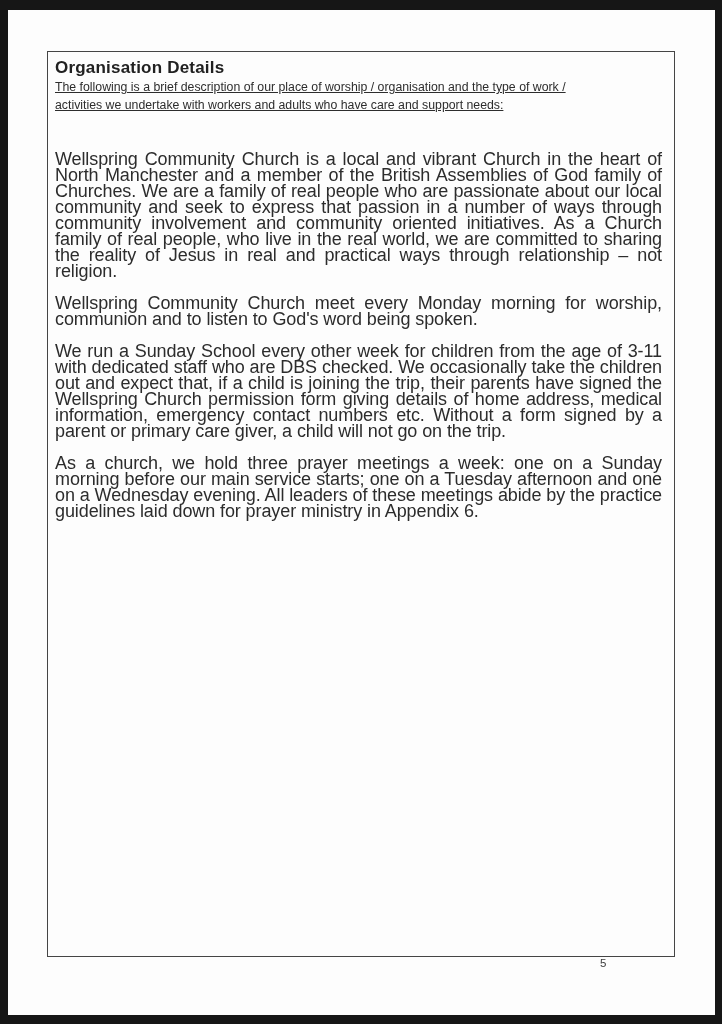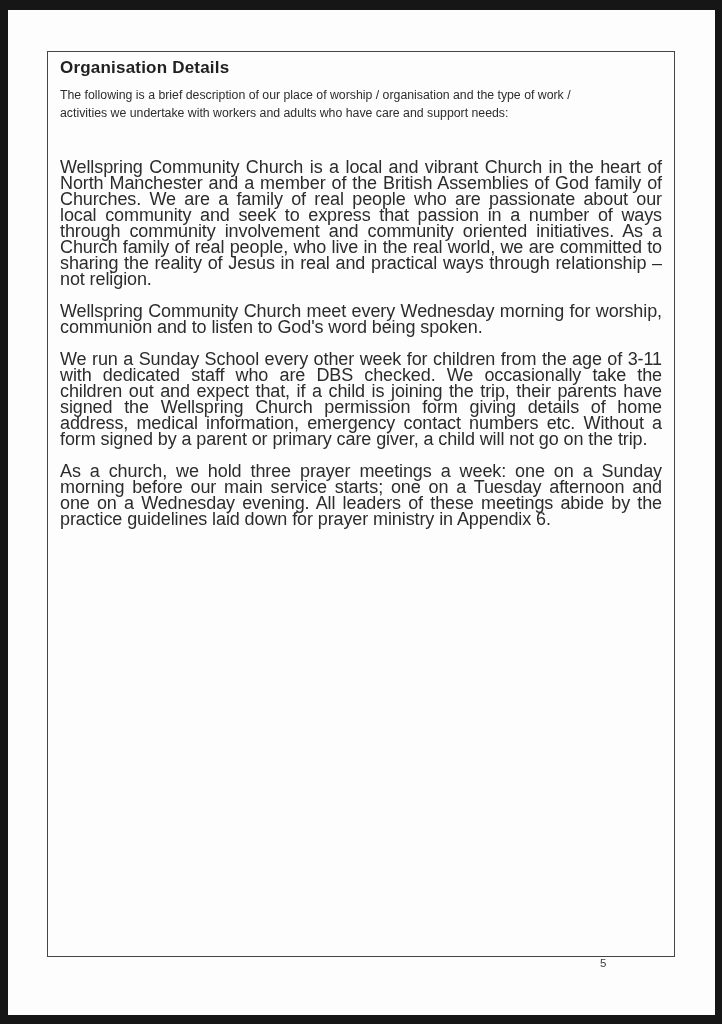--- a/index.html
+++ b/index.html
@@ -28,35 +28,36 @@
   }
   .content-box {
     position: absolute;
     left: 39px;
     top: 41px;
     width: 628px;
     height: 906px;
     box-sizing: border-box;
     border: 1px solid #454545;
     background: #fdfdfd;
-    padding: 7px 12px 0 12px;
+    padding: 7px 12px 0 7px;
   }
   .doc-title {
     margin: 0;
     font-size: 17px;
     line-height: 18px;
     font-weight: bold;
     color: #212121;
     letter-spacing: 0.2px;
   }
   .intro {
-    margin-top: 9px;
+    margin-top: 1px;
     font-size: 12.3px;
     line-height: 18px;
     color: #2d2d2d;
+    text-decoration: underline;
   }
   .intro div {
     white-space: nowrap;
   }
   .body-text {
     margin-top: 37px;
     font-size: 18px;
     line-height: 16px;
     letter-spacing: -0.1px;
     color: #2c2c2c;
@@ -82,21 +83,21 @@
     <div class="content-box">
       <h1 class="doc-title">Organisation Details</h1>
 
       <div class="intro">
         <div>The following is a brief description of our place of worship / organisation and the type of work /</div>
         <div>activities we undertake with workers and adults who have care and support needs:</div>
       </div>
 
       <div class="body-text">
         <p>Wellspring Community Church is a local and vibrant Church in the heart of North Manchester and a member of the British Assemblies of God family of Churches. We are a family of real people who are passionate about our local community and seek to express that passion in a number of ways through community involvement and community oriented initiatives. As a Church family of real people, who live in the real world, we are committed to sharing the reality of Jesus in real and practical ways through relationship – not religion.</p>
-        <p>Wellspring Community Church meet every Wednesday morning for worship, communion and to listen to God's word being spoken.</p>
+        <p>Wellspring Community Church meet every Monday morning for worship, communion and to listen to God's word being spoken.</p>
         <p>We run a Sunday School every other week for children from the age of 3-11 with dedicated staff who are DBS checked. We occasionally take the children out and expect that, if a child is joining the trip, their parents have signed the Wellspring Church permission form giving details of home address, medical information, emergency contact numbers etc. Without a form signed by a parent or primary care giver, a child will not go on the trip.</p>
         <p>As a church, we hold three prayer meetings a week: one on a Sunday morning before our main service starts; one on a Tuesday afternoon and one on a Wednesday evening. All leaders of these meetings abide by the practice guidelines laid down for prayer ministry in Appendix 6.</p>
       </div>
     </div>
 
     <div class="page-number">5</div>
 
   </div>
 </div>
 

